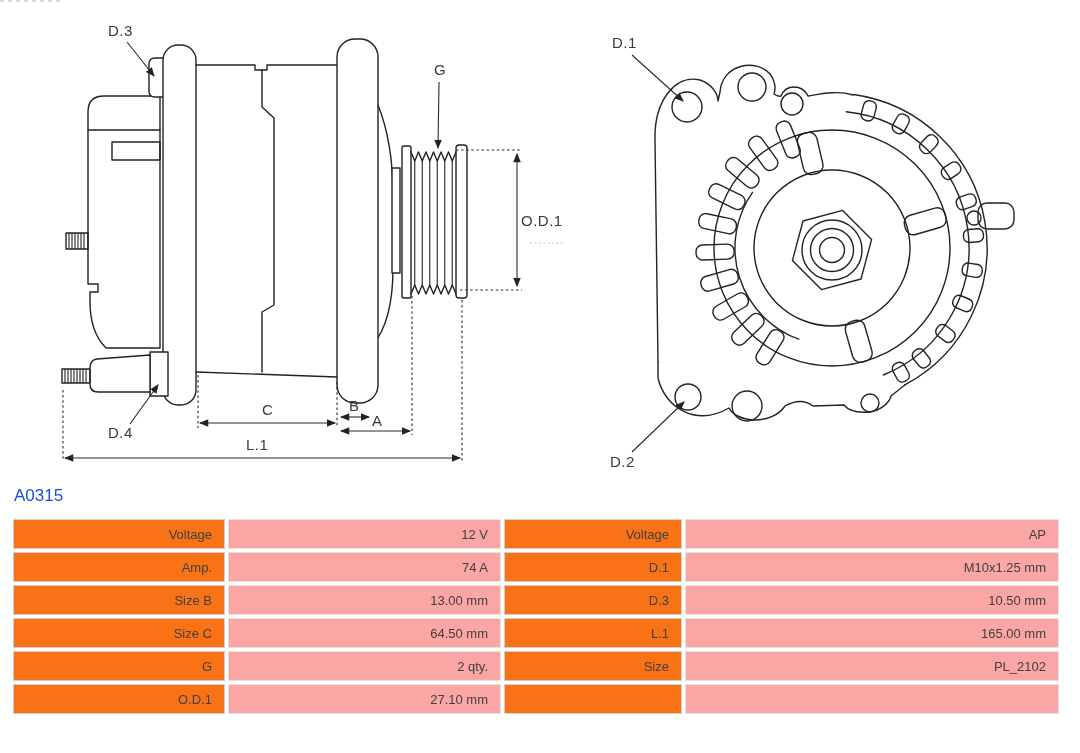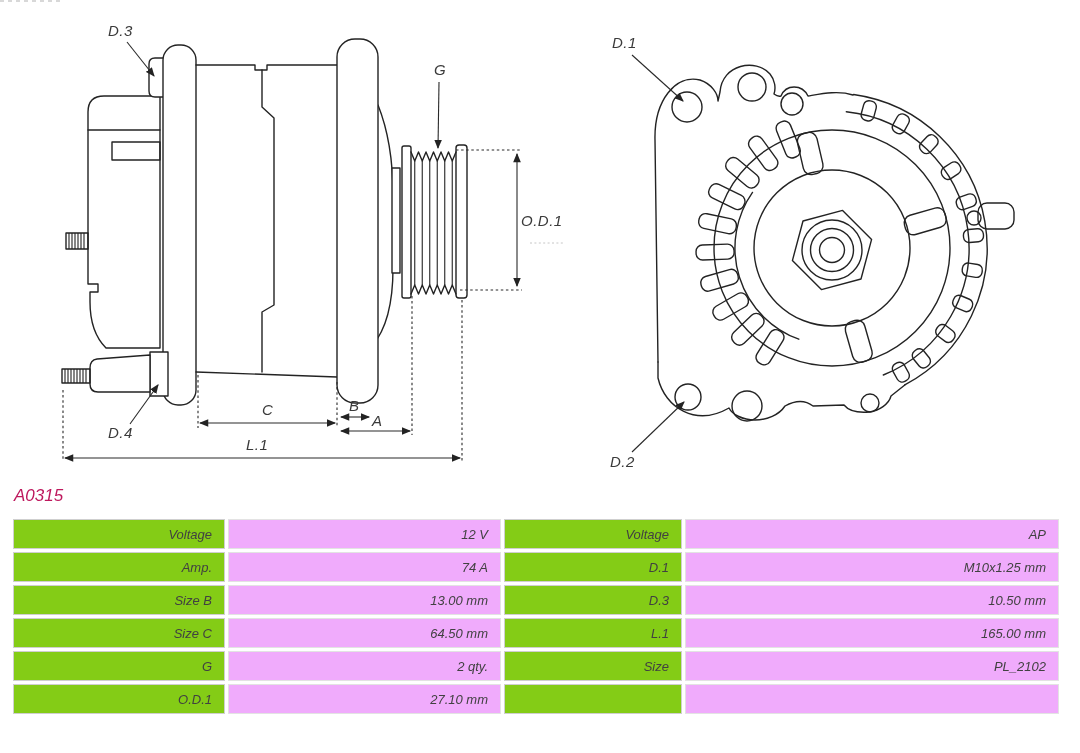--- a/index.html
+++ b/index.html
@@ -1,35 +1,35 @@
 <!DOCTYPE html>
 <html><head>
 <meta charset="utf-8">
 <style>
   html,body{margin:0;padding:0;background:#fff;font-family:"Liberation Sans",sans-serif;}
-  .canvas{position:relative;width:1080px;height:753px;background:#fff;overflow:hidden;font-style:italic;}
+  .canvas{position:relative;width:1080px;height:753px;background:#fff;overflow:hidden;}
   .artifact{position:absolute;left:0;top:0;width:63px;height:2px;
     background:repeating-linear-gradient(90deg,#d8d8d8 0 4px,#fff 4px 8px);}
   .dwg{position:absolute;top:0;}
   .side-view{left:0;width:565px;height:478px;}
   .front-view{left:580px;width:500px;height:480px;}
   .ln{stroke:#232323;stroke-width:1.4;fill:none;stroke-linejoin:round;stroke-linecap:round;}
   .lnf{stroke:#232323;stroke-width:1.4;fill:#fff;stroke-linejoin:round;}
   .dot{stroke:#2a2a2a;stroke-width:1.1;stroke-dasharray:2.5 2.6;fill:none;}
   .dotfaint{stroke:#c6c6c6;stroke-width:1;stroke-dasharray:2 2.4;fill:none;}
   .dim{stroke:#2a2a2a;stroke-width:1.1;fill:none;}
   .hatch{stroke:#232323;stroke-width:1.1;fill:none;}
   .dwg-label{font-family:"Liberation Sans",sans-serif;font-size:15px;fill:#3a3a3a;letter-spacing:.5px;}
-  .title{position:absolute;left:14px;top:486px;margin:0;font-size:17px;font-weight:400;color:#be185d;text-align:center;}
+  .title{position:absolute;left:14px;top:486px;margin:0;font-size:17px;font-weight:400;color:#1d4ed8;text-align:center;}
   table.spec{position:absolute;left:10px;top:516px;width:1052px;border-collapse:separate;
     border-spacing:3px;table-layout:fixed;background:#fff;}
   table.spec td{height:18px;padding:5px 12px 5px 8px;font-size:13px;color:#414141;
     text-align:right;vertical-align:middle;white-space:nowrap;overflow:hidden;}
-  td.lc{background:#84cc16;border:1px solid #cfcfcf;}
-  td.vc{background:#f0abfc;border:1px solid #e3e3e3;}
+  td.lc{background:#f97316;border:1px solid #cfcfcf;}
+  td.vc{background:#fca5a5;border:1px solid #e3e3e3;}
 </style>
 </head>
 <body>
 
 <div class="canvas">
 
   <div class="artifact"></div>
 
   <svg class="dwg side-view" viewBox="0 0 565 478">
     <defs>

